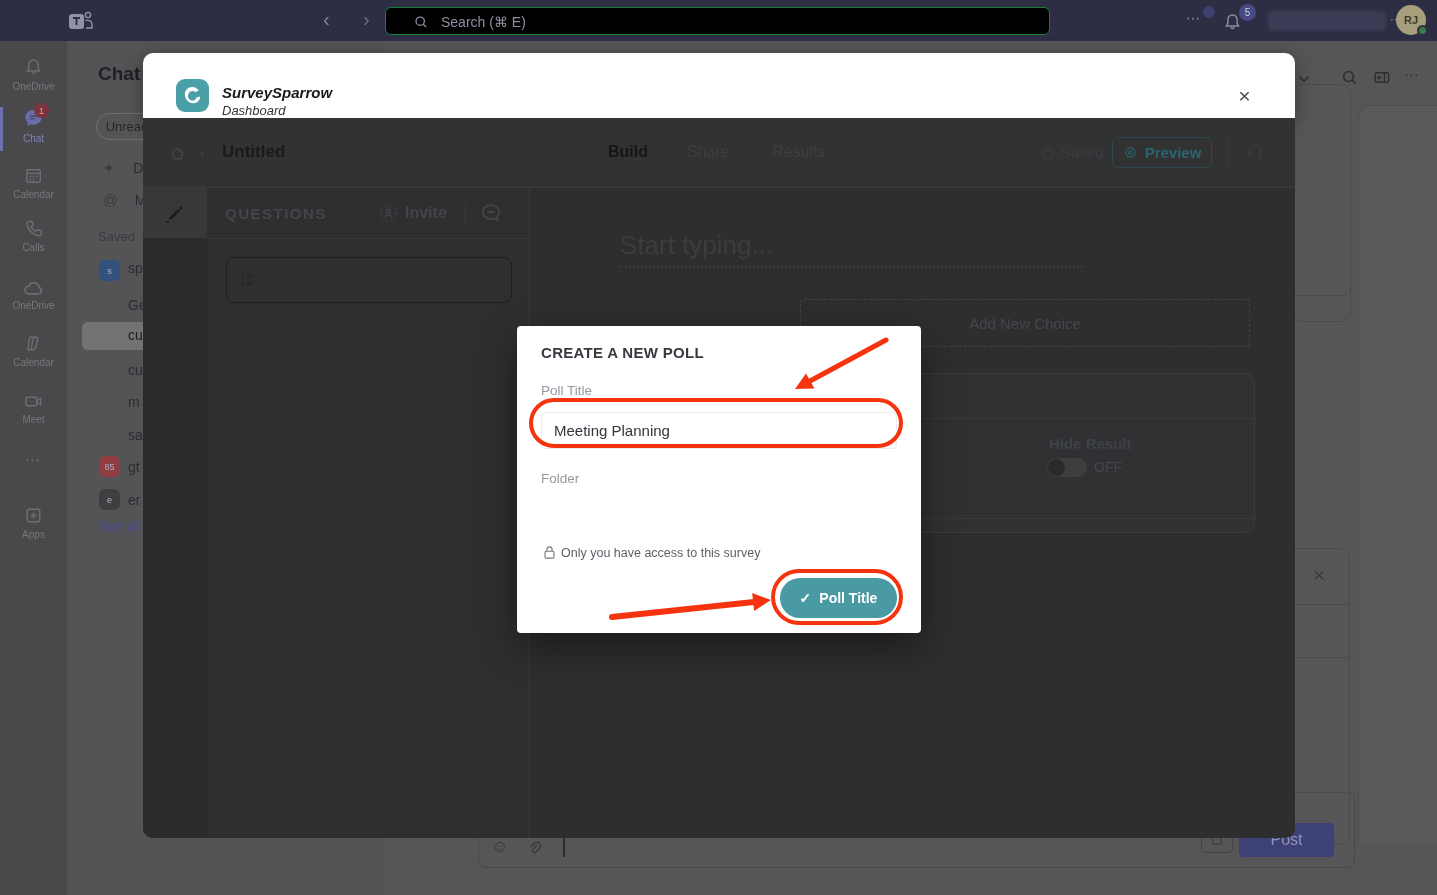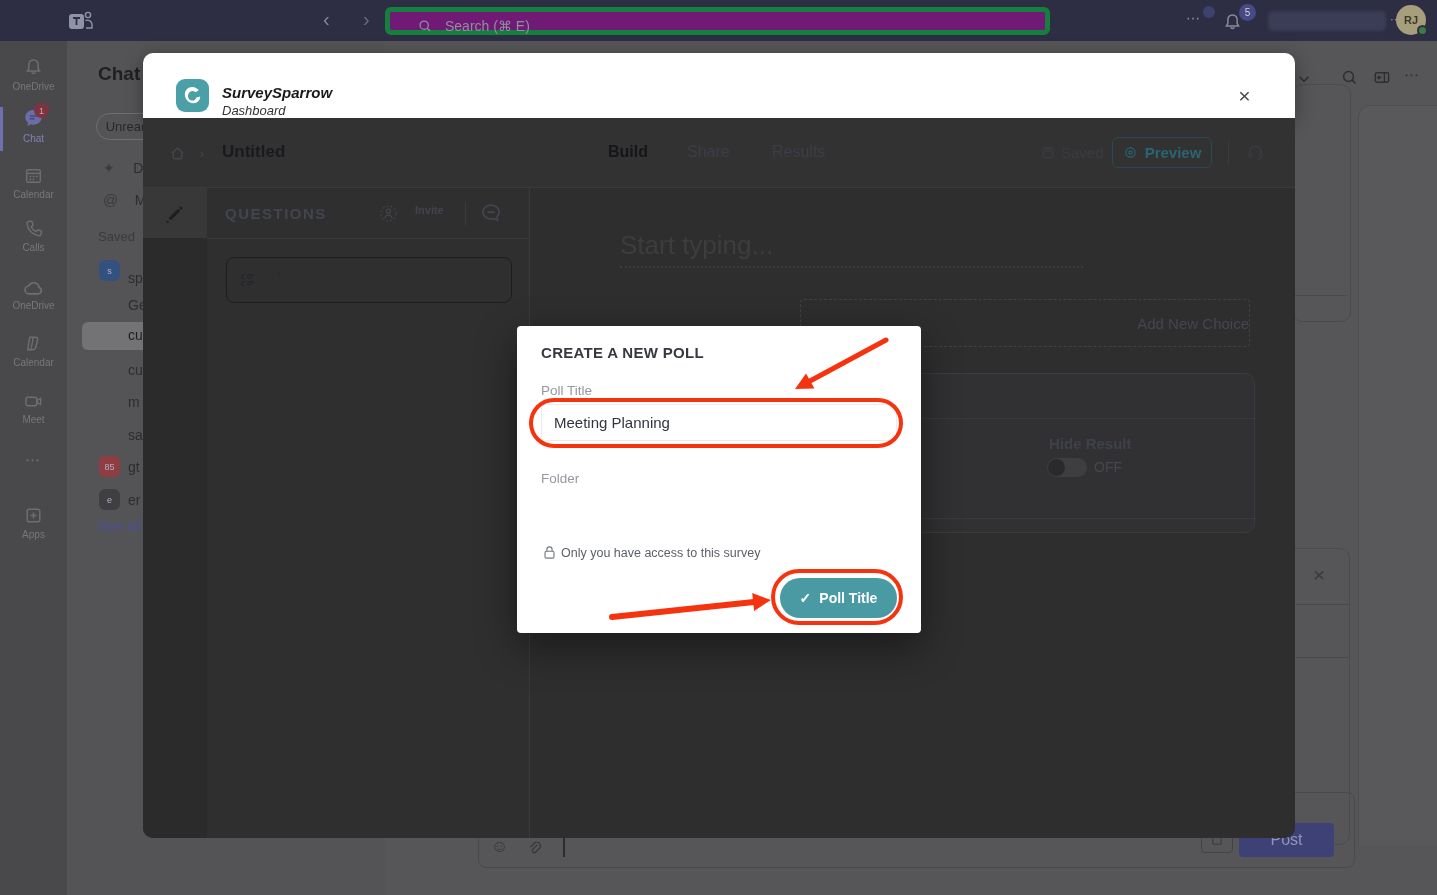--- a/index.html
+++ b/index.html
@@ -2,21 +2,21 @@
 <html><head>
 <meta charset="utf-8">
 <style>
   html,body{margin:0;padding:0;background:#555557;font-family:"Liberation Sans",sans-serif;}
   #app{position:relative;width:1437px;height:895px;overflow:hidden;background:#555557;}
   .a{position:absolute;box-sizing:border-box;}
   svg{display:block;}
   
   .topbar{left:0;top:0;width:1437px;height:41px;background:#2d2e44;z-index:10;}
   .tb-txt{color:#8e8fa0;font-size:14px;}
-  .searchbox{background:#701a75;border:5px solid #15803d;border-radius:6px;padding-left:48px;}
+  .searchbox{background:#000000;border:1px solid #15803d;border-radius:6px;padding-left:48px;}
   .avatar{border-radius:50%;background:#a79e7b;color:#3c3a2b;font-size:11px;font-weight:bold;
           display:flex;align-items:center;justify-content:center;}
   
   .rail{left:0;top:41px;width:67px;height:854px;background:#49494b;z-index:5;}
   .rail-lbl{width:67px;text-align:center;font-size:10px;color:#77777b;}
   .rail-ic{color:#6e6e72;}
   
   .chatpanel{left:67px;top:41px;width:318px;height:854px;background:#545456;z-index:4;}
   .row-lbl{font-size:14px;color:#2c2d30;}
   .tinyavatar{width:21px;height:21px;border-radius:6px;color:#aeb1c6;font-size:9px;
@@ -32,21 +32,21 @@
               border-radius:0 0 10px 10px;overflow:hidden;z-index:100;}
   .b-bar{left:0;top:0;width:1152px;height:70px;background:#323232;border-bottom:1px solid #3b3b3b;}
   .b-rail{left:0;top:70px;width:64px;height:650px;background:#2b2b2b;}
   .b-qpanel{left:64px;top:70px;width:323px;height:650px;background:#2f2f2f;border-right:1px solid #3a3a3a;}
   .b-dark-txt{color:#43454e;}
   
   .dialog{left:374px;top:208px;width:404px;height:307px;background:#ffffff;border-radius:4px;
           z-index:60;box-shadow:0 14px 40px rgba(0,0,0,.45);}
   .dlg-label{font-size:13.5px;color:#95999f;}
   .dlg-input{border:1px solid #ebebeb;border-radius:4px;font-size:15px;color:#31353c;
-             font-family:"Liberation Sans",sans-serif;outline:none;background:#fff;}
+             font-family:"Liberation Sans",sans-serif;outline:none;background:#fff;margin-top:8px;}
   .teal-btn{background:#4a9aa4;border:none;border-radius:20px;color:#ffffff;font-weight:bold;
             font-size:14px;display:flex;align-items:center;justify-content:center;gap:8px;cursor:pointer;
             font-family:"Liberation Sans",sans-serif;}
   .red-oval{border:4px solid #f5330e;z-index:300;pointer-events:none;}
   .xglyph{color:#4a4a4a;font-size:21px;line-height:1;}
 </style>
 </head>
 <body>
 
 <div id="app">
@@ -180,21 +180,21 @@
     <div class="a" style="left:36px;top:150px">
       <span style="color:#3a3b3e;font-size:15px">@</span>
       <span class="row-lbl" style="margin-left:12px">M</span>
     </div>
     <span class="a" style="left:31px;top:188px;font-size:13px;color:#3a3b3e">Saved</span>
 
     <div class="a" style="left:32px;top:219px">
       <div class="tinyavatar" style="background:#33517f">
         <span>s</span>
         </div>
-      <span class="row-lbl a" style="left:29px;top:10px">sp</span>
+      <span class="row-lbl a" style="left:29px;top:0">sp</span>
     </div>
     <div class="a" style="left:61px;top:255px">
       <span class="row-lbl">Ge</span>
     </div>
     <div class="a" style="left:15px;top:281px;width:128px;height:28px;background:#737375;border-radius:6px">
       <span class="row-lbl a" style="left:46px;top:5px;color:#1e1f22">cu</span>
     </div>
     <div class="a" style="left:61px;top:320px">
       <span class="row-lbl">cu</span>
     </div>
@@ -321,21 +321,21 @@
       </div>
     </div>
 
     <div class="a b-qpanel">
       <span class="a b-dark-txt" style="left:18px;top:17px;font-size:15px;font-weight:bold;letter-spacing:1.5px">QUESTIONS</span>
       <svg class="a" style="left:172px;top:16px" width="19" height="19" viewBox="0 0 20 20">
         <circle cx="10" cy="10" r="8" fill="none" stroke="#43454e" stroke-width="1.2" stroke-dasharray="2 2.4"></circle>
         <circle cx="10" cy="7.6" r="2.2" fill="none" stroke="#43454e" stroke-width="1.3"></circle>
         <path d="M6.3 14.6 C6.6 12.6 8.1 11.6 10 11.6 C11.9 11.6 13.4 12.6 13.7 14.6" fill="none" stroke="#43454e" stroke-width="1.3"></path>
       </svg>
-      <span class="a b-dark-txt" style="left:208px;top:16px;font-size:11px;font-weight:bold">Invite</span>
+      <span class="a b-dark-txt" style="left:198px;top:16px;font-size:16px;font-weight:bold">Invite</span>
       <div class="a" style="left:258px;top:14px;width:1px;height:24px;background:#3b3b3d"></div>
       <svg class="a" style="left:272px;top:13px" width="24" height="24" viewBox="0 0 20 20">
         <path d="M10 3.4 C6.1 3.4 3.2 6 3.2 9.2 C3.2 12.4 6.1 15 10 15 C10.8 15 11.6 14.9 12.3 14.7 L15.6 16 L15 12.9 C16.1 11.9 16.8 10.6 16.8 9.2 C16.8 6 13.9 3.4 10 3.4 Z" fill="none" stroke="#43454e" stroke-width="1.4"></path>
         <path d="M7 9.2 H13" stroke="#43454e" stroke-width="1.4"></path>
       </svg>
       <div class="a" style="left:0;top:50px;width:323px;height:1px;background:#383838"></div>
 
       <div class="a" style="left:19px;top:69px;width:286px;height:46px;border:1.5px solid #1d1d1f;border-radius:8px">
         <svg class="a" style="left:13px;top:14px" width="22" height="17" viewBox="0 0 22 17">
           <path d="M4.6 3 A2 2 0 1 0 4.6 6.4 M7 3.2 H14 M7 5.6 H12" fill="none" stroke="#23252b" stroke-width="1.2"></path>
@@ -343,21 +343,21 @@
         </svg>
         <span class="a" style="left:50px;top:12px;color:#2a2c32;font-size:11px">*</span>
         <span class="a" style="left:59px;top:12px;color:#2a2c32;font-size:13px">…</span>
       </div>
     </div>
 
     <span class="a" style="left:477px;top:112px;font-size:26px;color:#3d3d3f">Start typing...</span>
     <div class="a" style="left:477px;top:148px;width:463px;height:2px;border-bottom:2px dotted #3c3c3c"></div>
 
     <div class="a" style="left:657px;top:181px;width:450px;height:48px;border:1px dashed #424244;border-radius:4px;
-                          display:flex;align-items:center;justify-content:flex-end">
+                          display:flex;align-items:center;justify-content:center">
       <span style="color:#45474f;font-size:15px">Add New Choice</span>
     </div>
 
     <div class="a" style="left:647px;top:255px;width:465px;height:160px;background:#313133;border:1px solid #3c3c3e;border-radius:10px">
       <div class="a" style="left:0;top:44px;width:465px;height:1px;background:#3a3a3c"></div>
       <span class="a" style="left:258px;top:61px;font-size:15px;font-weight:bold;color:#3e414a">Hide Result</span>
       <div class="a" style="left:256px;top:84px;width:40px;height:19px;background:#3e3e40;border-radius:10px">
         <div class="a" style="left:1px;top:1px;width:17px;height:17px;border-radius:50%;background:#2a2a2c"></div>
       </div>
       <span class="a" style="left:303px;top:85px;font-size:14px;color:#45474e">OFF</span>

